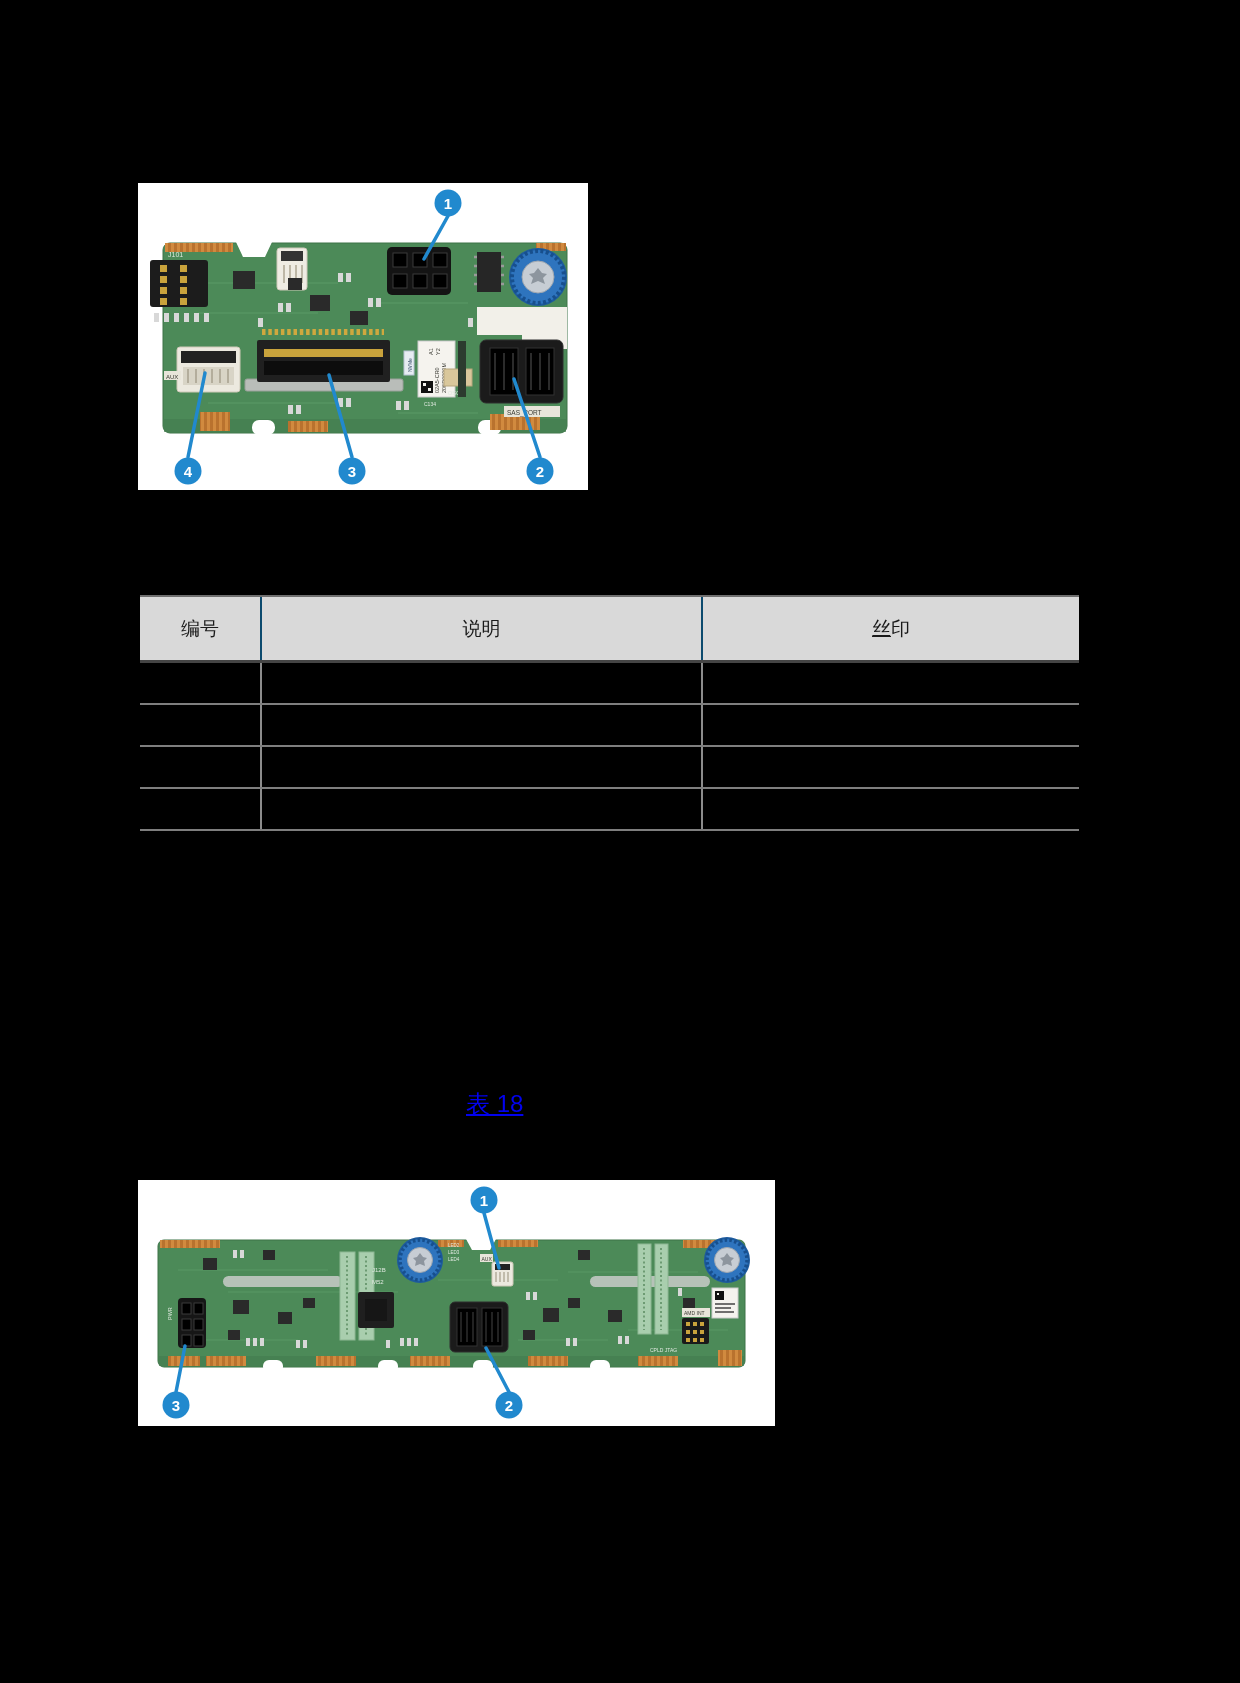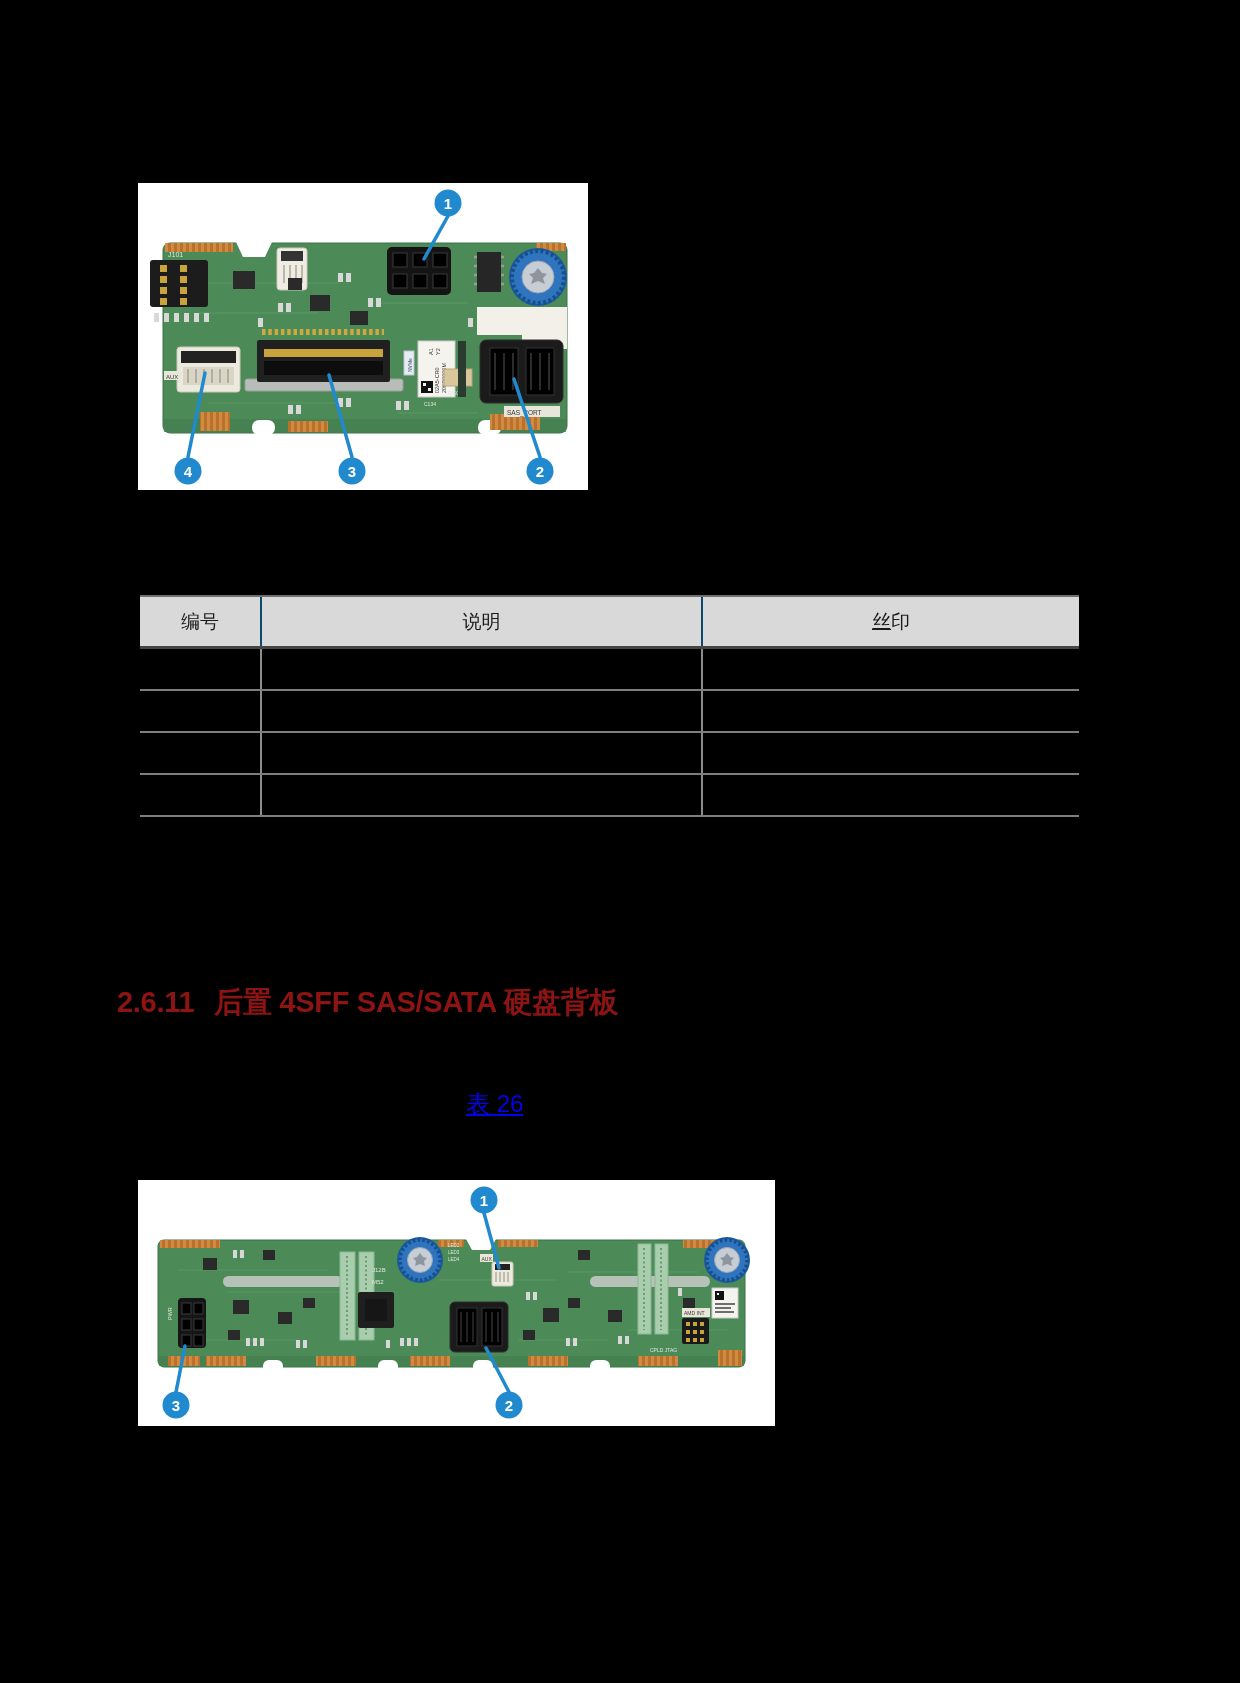--- a/index.html
+++ b/index.html
@@ -17,21 +17,21 @@
   .silkD{fill:#3a3a33;font-family:"Liberation Sans",sans-serif;}
 
   
   .tblWrap{position:absolute;left:140px;top:595px;width:939px;}
   table.spec{border-collapse:collapse;table-layout:fixed;width:939px;}
   table.spec col:nth-child(1){width:121px;}
   table.spec col:nth-child(2){width:441px;}
   table.spec col:nth-child(3){width:377px;}
   table.spec th{background:#d9d9d9;color:#1a1a1a;font-size:19px;font-weight:400;
       height:39px;text-align:center;vertical-align:middle;
-      border-top:2px solid #6f6f6f;border-bottom:3px solid #454545;padding:5px;}
+      border-top:2px solid #6f6f6f;border-bottom:3px solid #454545;padding:12px;}
   table.spec th+th{border-left:2px solid #0c4a6e;}
   table.spec td{height:40px;border-bottom:2px solid #7e7e7e;color:#000;
       font-size:18px;padding:0 8px;}
   table.spec td+td{border-left:2px solid #8c8c8c;}
   .uChar{text-decoration:underline;}
 
   .heading{position:absolute;left:117px;top:984px;color:#8e1414;font-weight:bold;
       font-size:29px;line-height:36px;white-space:nowrap;letter-spacing:-0.3px;}
   .heading .num{margin-right:20px;}
   .tlink{position:absolute;left:466px;top:1090px;color:#0202ee;font-size:24px;
@@ -248,25 +248,22 @@
           </tr>
           <tr>
             <td></td>
             <td></td>
             <td></td>
           </tr>
         </tbody>
     </table>
   </div>
 
-  <div class="heading">
-    <span class="num">2.6.11</span><span>后置 4SFF SAS/SATA 硬盘背板</span>
-  </div>
-
-  <a class="tlink">表 26</a>
+
+  <a class="tlink">表 18</a>
 
   <div class="photo" id="fig2">
     <svg viewBox="0 0 637 246" width="637" height="246">
 
       <g>
         <rect x="20" y="60" width="587" height="127" rx="6" fill="#4c8a58" stroke="#3c7347"></rect>
         <rect x="21" y="176" width="585" height="10" fill="#447d50" opacity="0.7"></rect>
         <path d="M40 90 H190 M90 112 H260 M300 100 H420 M430 92 H560 M60 160 H160 M380 160 H470 M490 150 H590" stroke="#5fa06b" stroke-width="1.5" opacity="0.45" fill="none"></path>
         <polygon points="328,59 334,70 352,70 358,59" fill="#ffffff"></polygon>
         <rect x="125" y="180" width="20" height="13" rx="6" fill="#ffffff"></rect>

